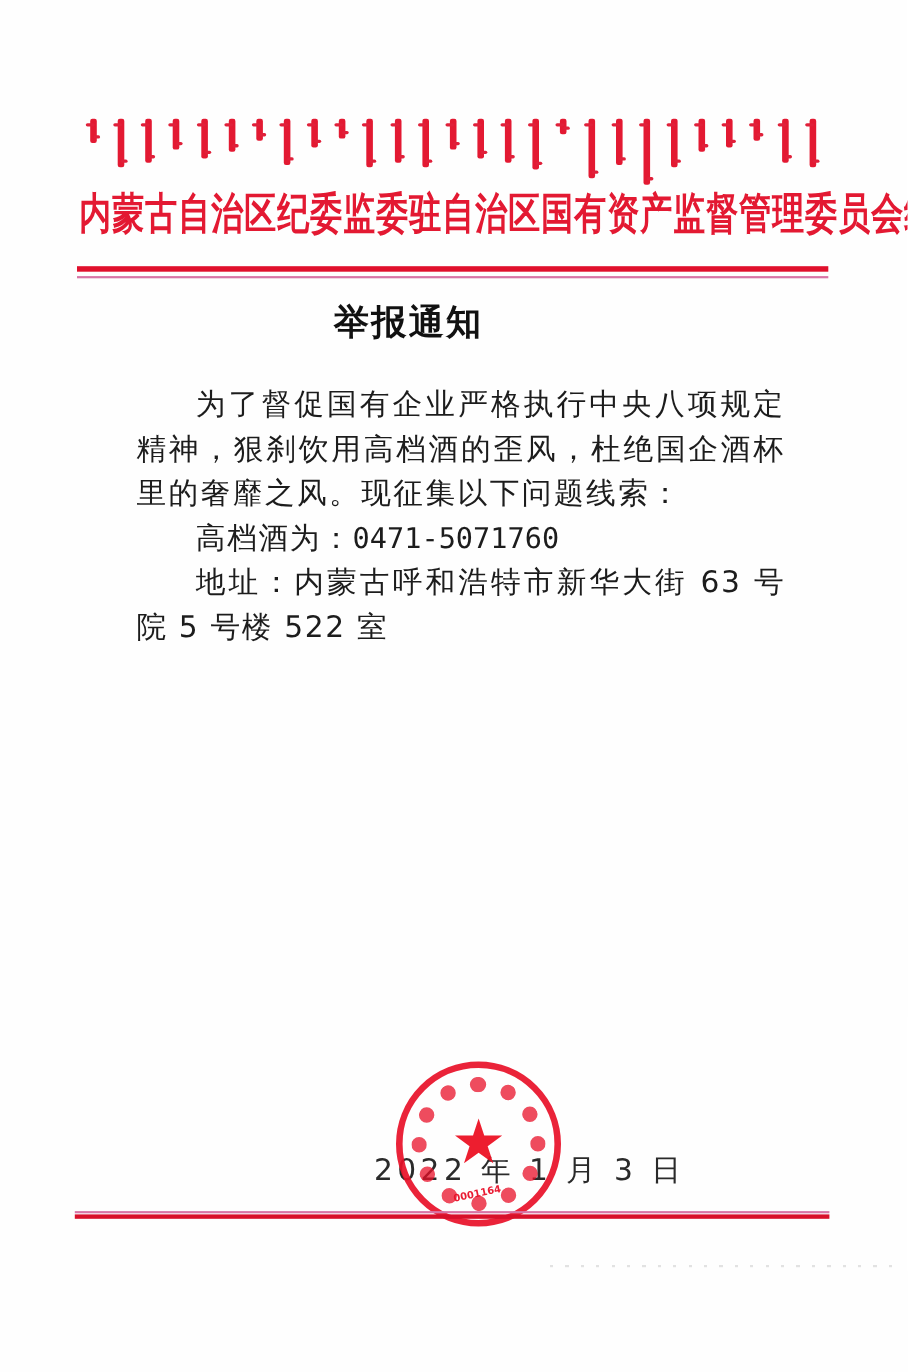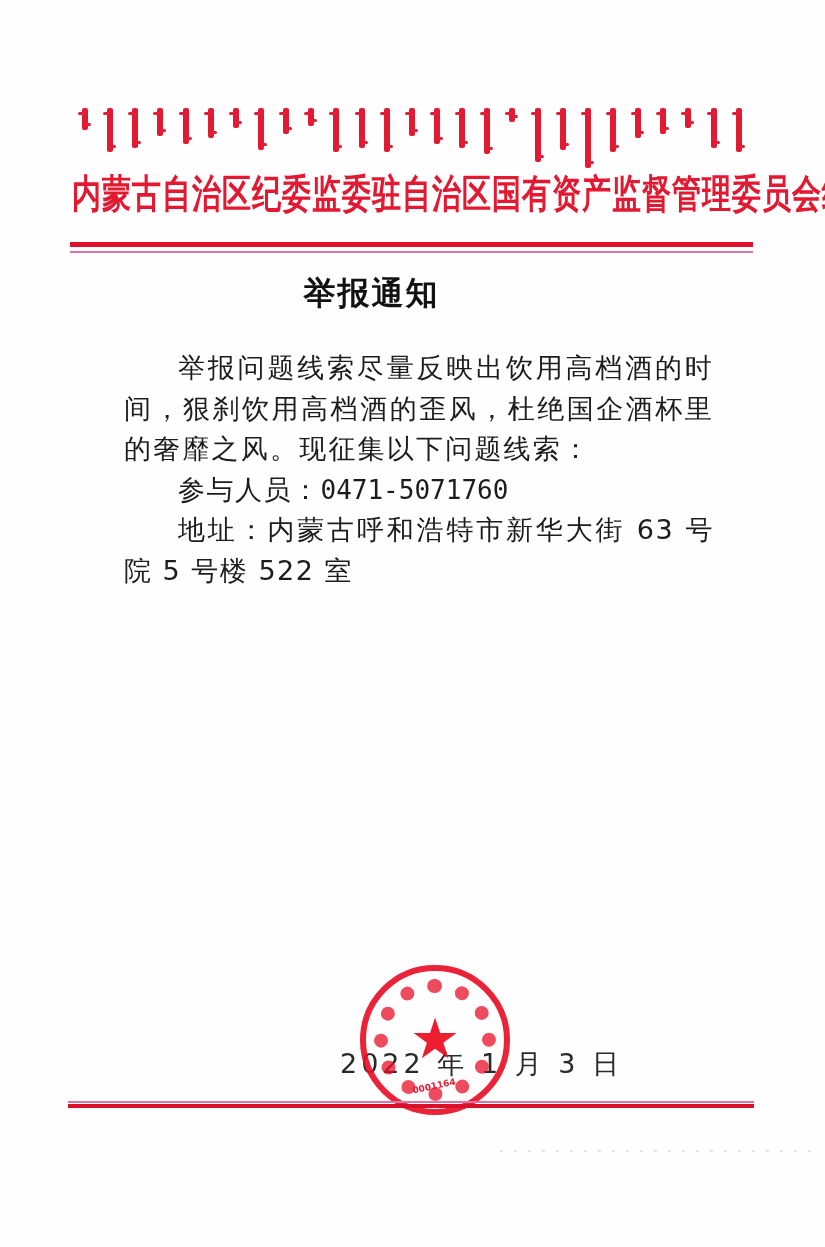--- a/index.html
+++ b/index.html
@@ -72,22 +72,22 @@
     </div>
 
   <div class="org-header">内蒙古自治区纪委监委驻自治区国有资产监督管理委员会纪检监察组</div>
 
   <div class="rule-top-thick"></div>
   <div class="rule-top-thin"></div>
 
   <div class="doc-title">举报通知</div>
 
   <div class="body-text">
-    <p>举报问题线索尽量反映出饮用高档酒的时间，狠刹饮用高档酒的歪风，杜绝国企酒杯里的奢靡之风。现征集以下问题线索：</p>
-    <p class="contact"><span>参与人员：</span><span class="mono">0471-5071760</span></p>
+    <p>为了督促国有企业严格执行中央八项规定精神，狠刹饮用高档酒的歪风，杜绝国企酒杯里的奢靡之风。现征集以下问题线索：</p>
+    <p class="contact"><span>高档酒为：</span><span class="mono">0471-5071760</span></p>
     <p class="contact"><span>地址：</span><span>内蒙古呼和浩特市新华大街 63 号院 5 号楼 522 室</span></p>
   </div>
 
   <div class="sig-date">2022 年 1 月 3 日</div>
 
   <div class="stamp">
     <div class="stamp-inner"></div>
     <div class="stamp-star">★</div>
     <div class="stamp-code">0001164</div>
   </div>

